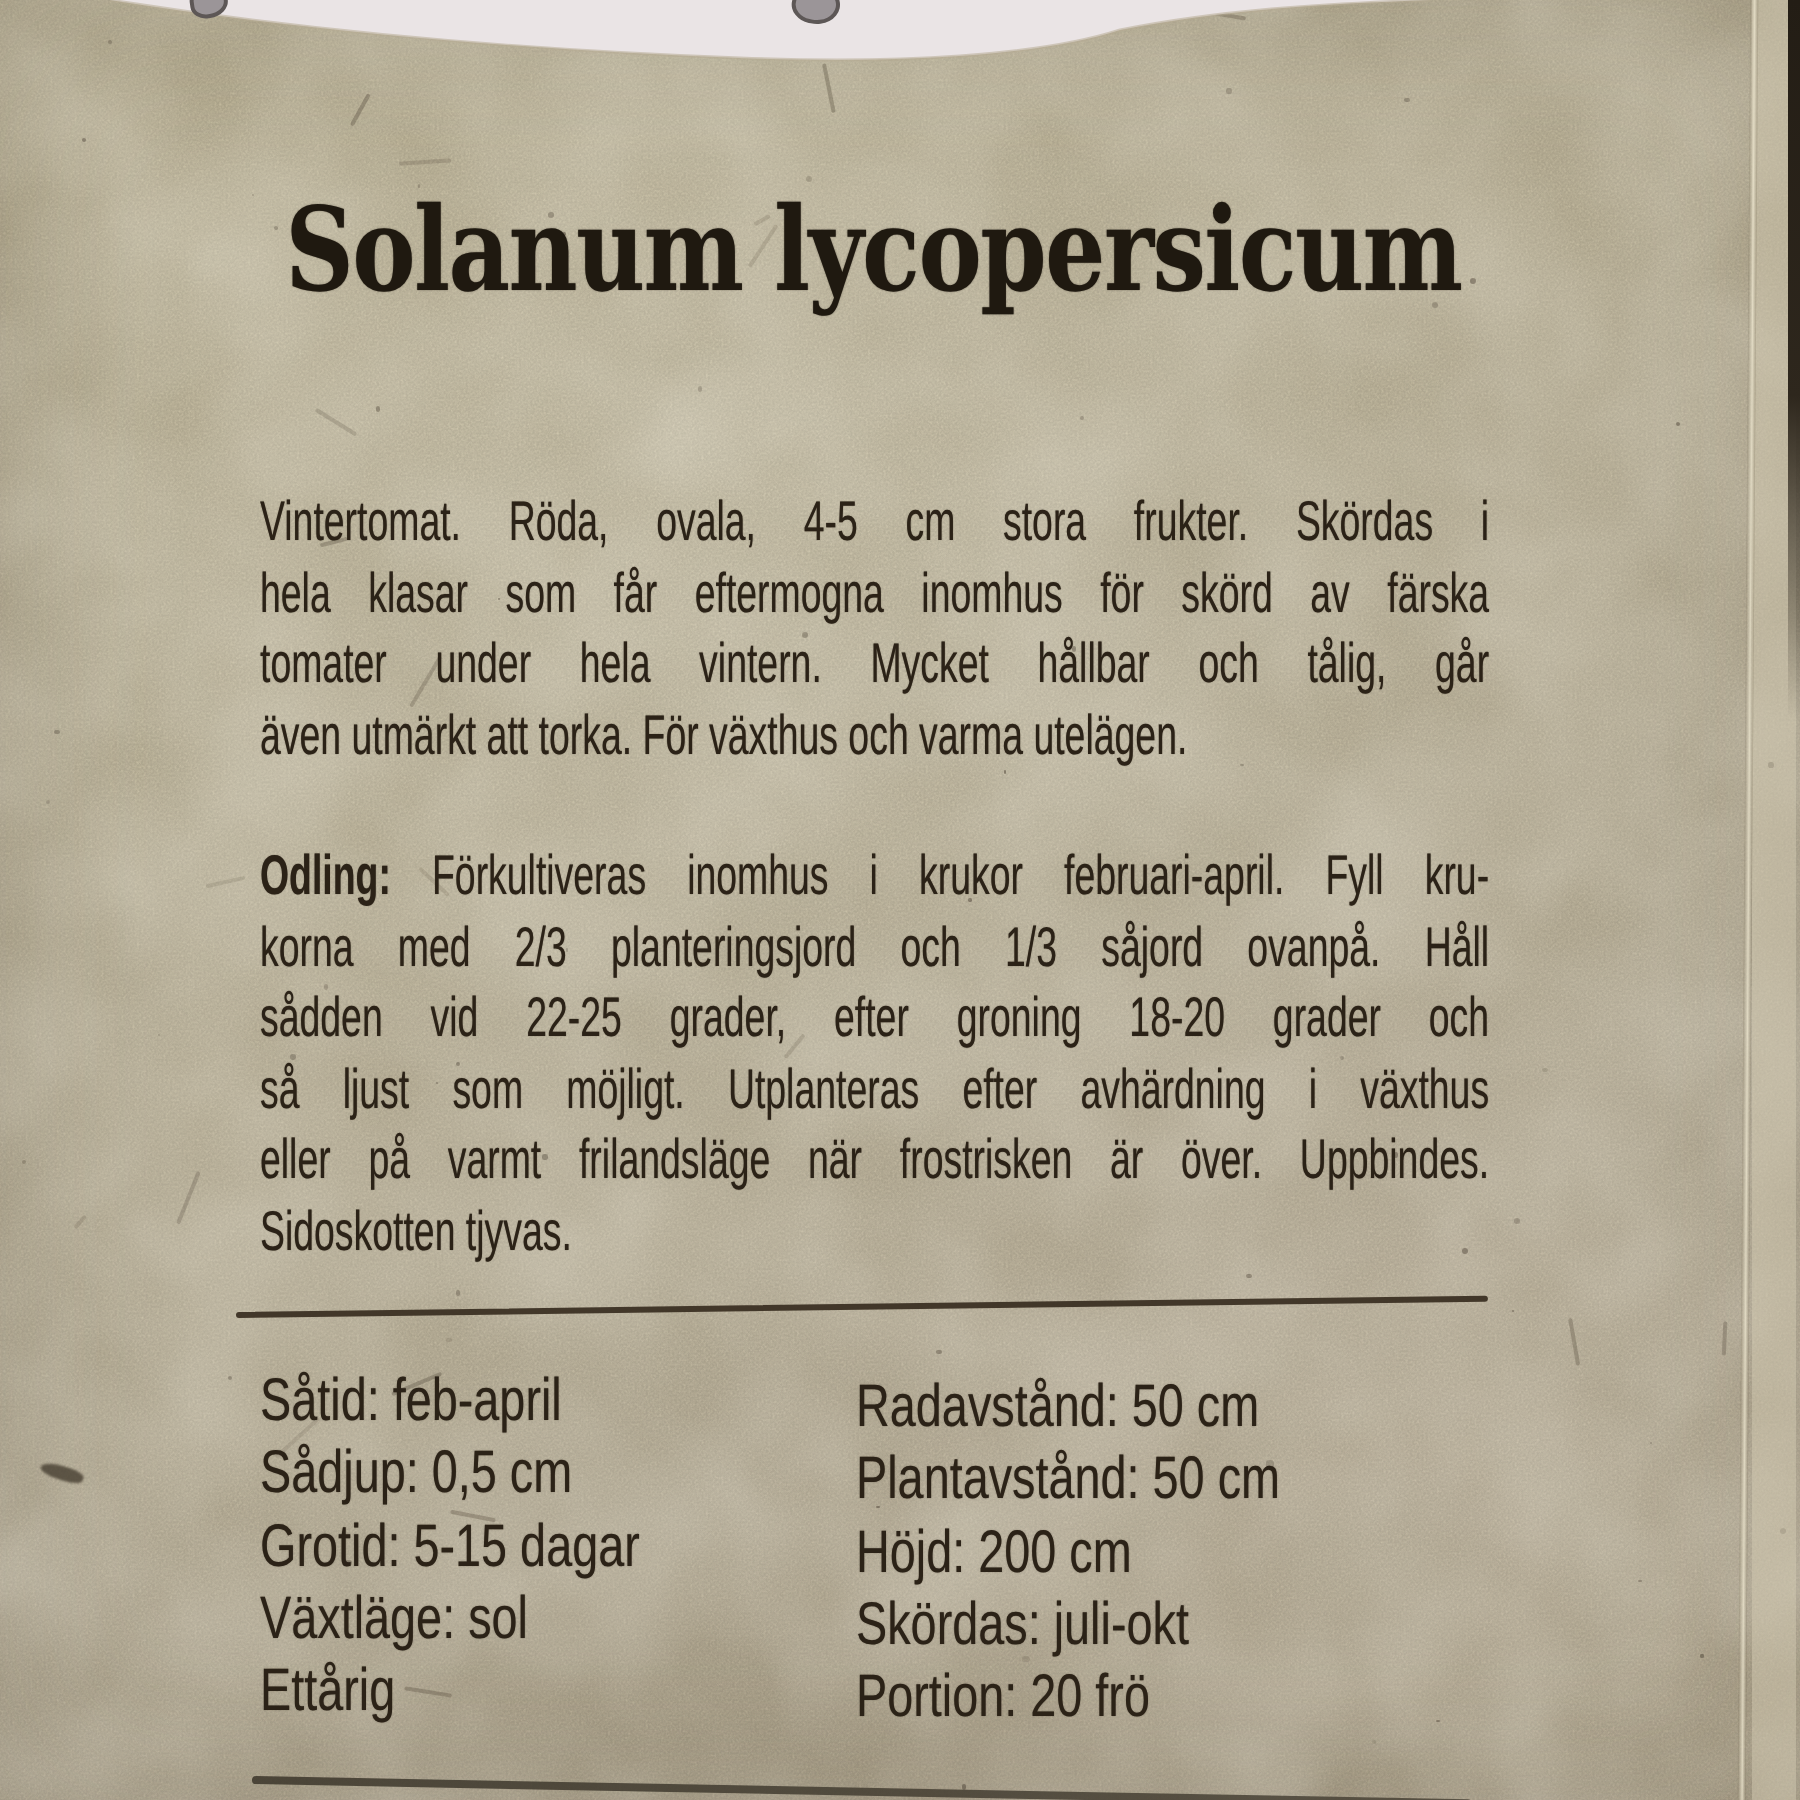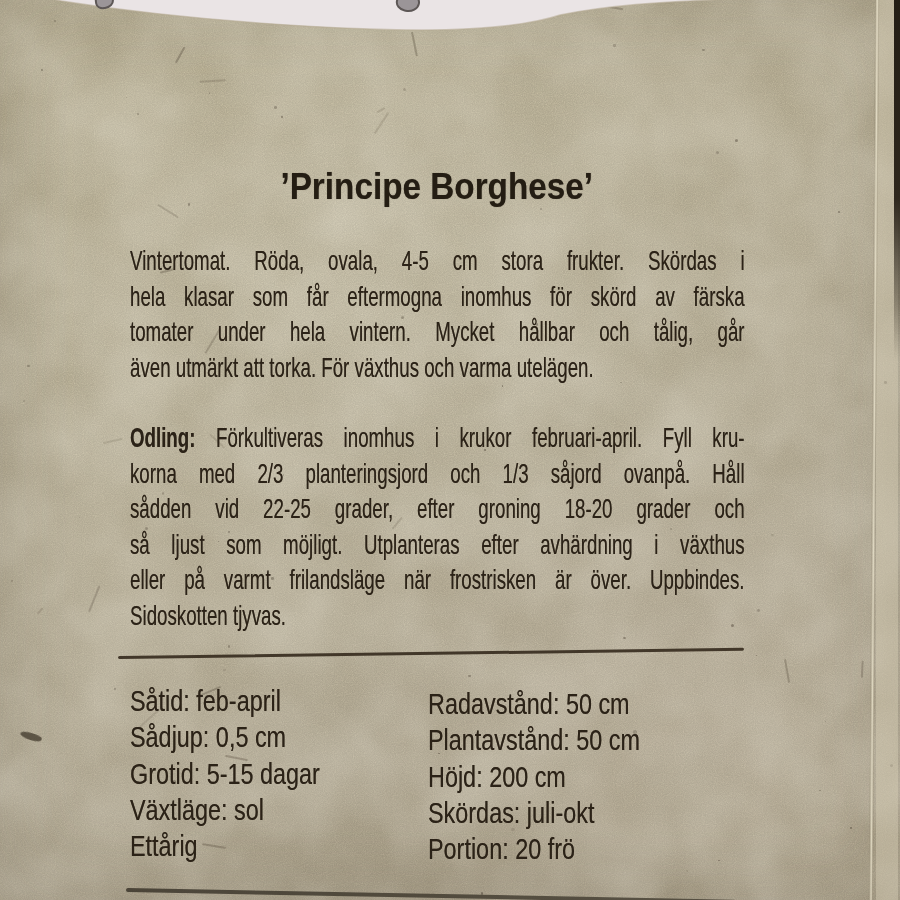--- a/index.html
+++ b/index.html
@@ -202,22 +202,22 @@
     <path d="M55,0 C150,15 260,25 370,29 C450,32 520,28 560,15 C610,5 660,2 715,0 Z" fill="#eae4e5"></path>
     <path d="M55,0 C150,15 260,25 370,29 C450,32 520,28 560,15 C610,5 660,2 715,0" fill="none" stroke="#b6ab93" stroke-width="1.5" opacity="0.55"></path>
   </svg>
   <div class="hole-mark left"></div>
   <div class="hole-mark center"></div>
 
   <div id="crease-shade"></div>
   <div id="crease"></div>
   <div id="edge-right"></div>
 
-  <div id="cultivar-row">
-    <span id="cultivar">’Principe Borghese’</span>
+  <div id="title-row">
+    <span id="title">Solanum lycopersicum</span>
   </div>
 
   <div id="description" class="para ink">
     <div class="jline">Vintertomat. Röda, ovala, 4-5 cm stora frukter. Skördas i</div>
     <div class="jline">hela klasar som får eftermogna inomhus för skörd av färska</div>
     <div class="jline">tomater under hela vintern. Mycket hållbar och tålig, går</div>
     <div class="lline">även utmärkt att torka. För växthus och varma utelägen.</div>
   </div>
 
   <div id="cultivation" class="para ink">

